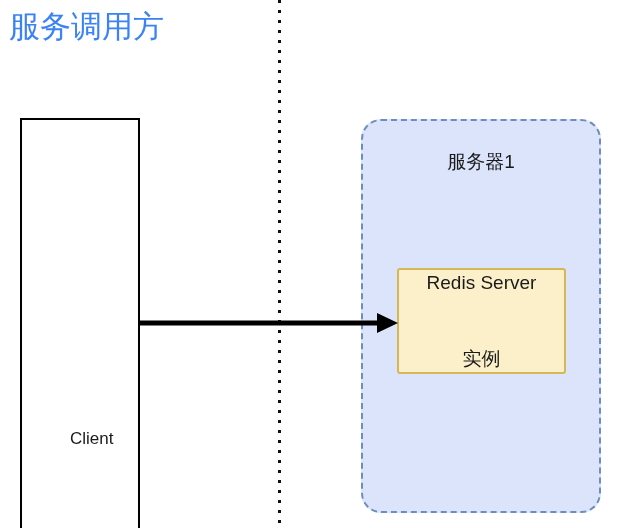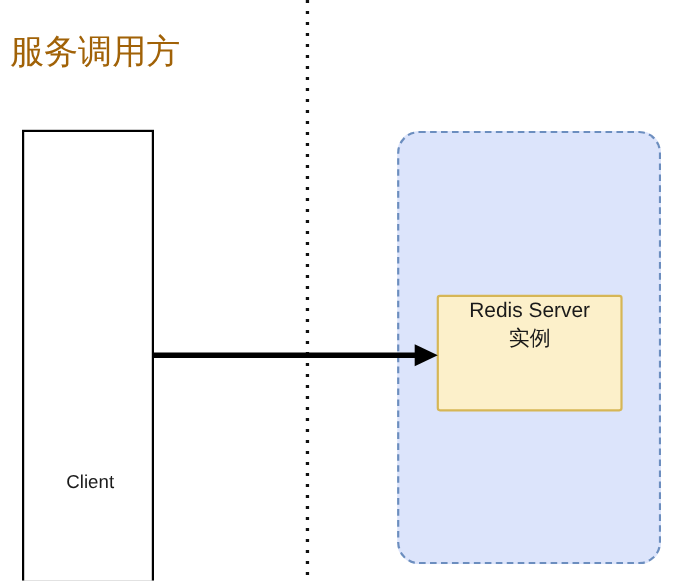--- a/index.html
+++ b/index.html
@@ -16,24 +16,23 @@
     height: 528px;
     background: #ffffff;
     overflow: hidden;
   }
 
   
   .col-title {
     position: absolute;
     font-size: 31px;
     line-height: 38px;
-    color: #a16207;
+    color: #3b82f6;
     white-space: nowrap;
     letter-spacing: 0px;
-    margin-top: 20px;
   }
   #title-left  { left: 9px;  top: 8px; }
   #title-right { left: 344px; top: 8px; }
 
   
   #divider {
     position: absolute;
     left: 278px;
     top: 0px;
     width: 3px;
@@ -52,24 +51,25 @@
     height: 412px;
     background: #ffffff;
     border: 2px solid #000000;
     box-sizing: border-box;
   }
   #client-label {
     position: absolute;
     left: 0px;
     top: 308px;
     width: 120px;
-    text-align: center;
+    text-align: left;
     font-size: 17px;
     line-height: 22px;
     color: #1a1a1a;
+    padding-left: 48px;
   }
 
   
   #server-box {
     position: absolute;
     left: 361px;
     top: 119px;
     width: 240px;
     height: 394px;
     background: #dce4fb;
@@ -95,21 +95,21 @@
     top: 268px;
     width: 169px;
     height: 106px;
     background: #fcf0ca;
     border: 2px solid #d6b656;
     border-radius: 3px;
     box-sizing: border-box;
     display: flex;
     flex-direction: column;
     align-items: center;
-    justify-content: flex-start;
+    justify-content: space-between;
   }
   .instance-line {
     font-size: 19px;
     line-height: 26px;
     color: #1a1a1a;
     text-align: center;
     white-space: nowrap;
   }
 
   
@@ -131,20 +131,21 @@
 
 
   <div id="divider"></div>
 
   <div id="client-box">
     <div id="client-label">Client</div>
   </div>
 
   <div id="server-box"></div>
 
+  <div id="server-label">服务器1</div>
 
   <div id="instance-box">
     <div class="instance-line">Redis Server</div>
     <div class="instance-line">实例</div>
   </div>
 
   <svg id="arrow" viewBox="0 0 262 34" width="262" height="34">
     <line x1="0" y1="17" x2="243" y2="17" stroke="#000000" stroke-width="5"></line>
     <polygon points="259,17 238,27 238,7" fill="#000000"></polygon>
   </svg>

